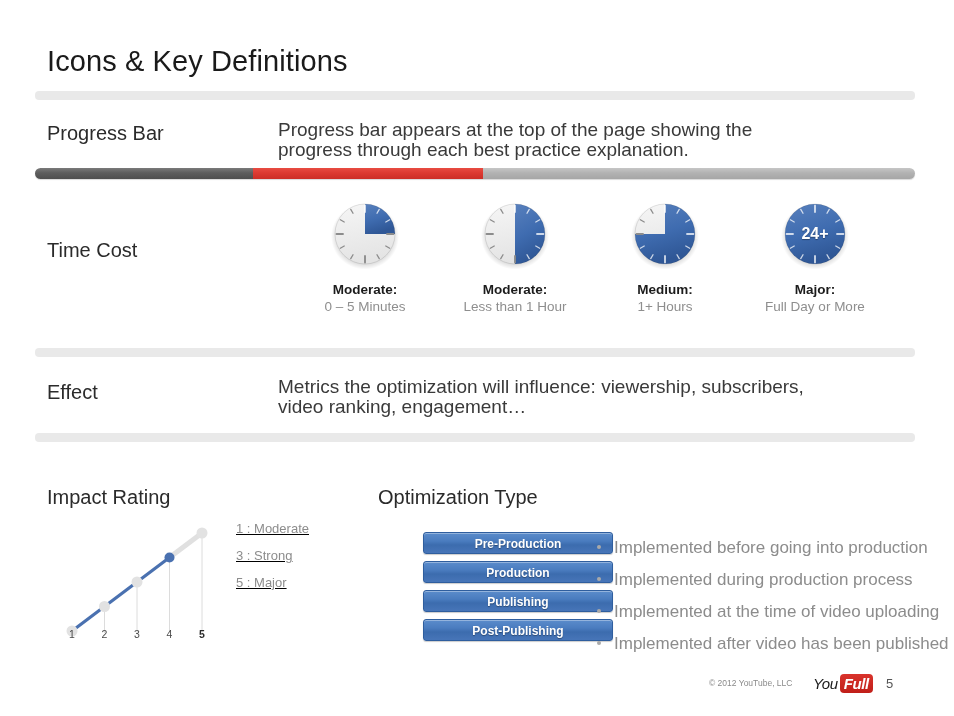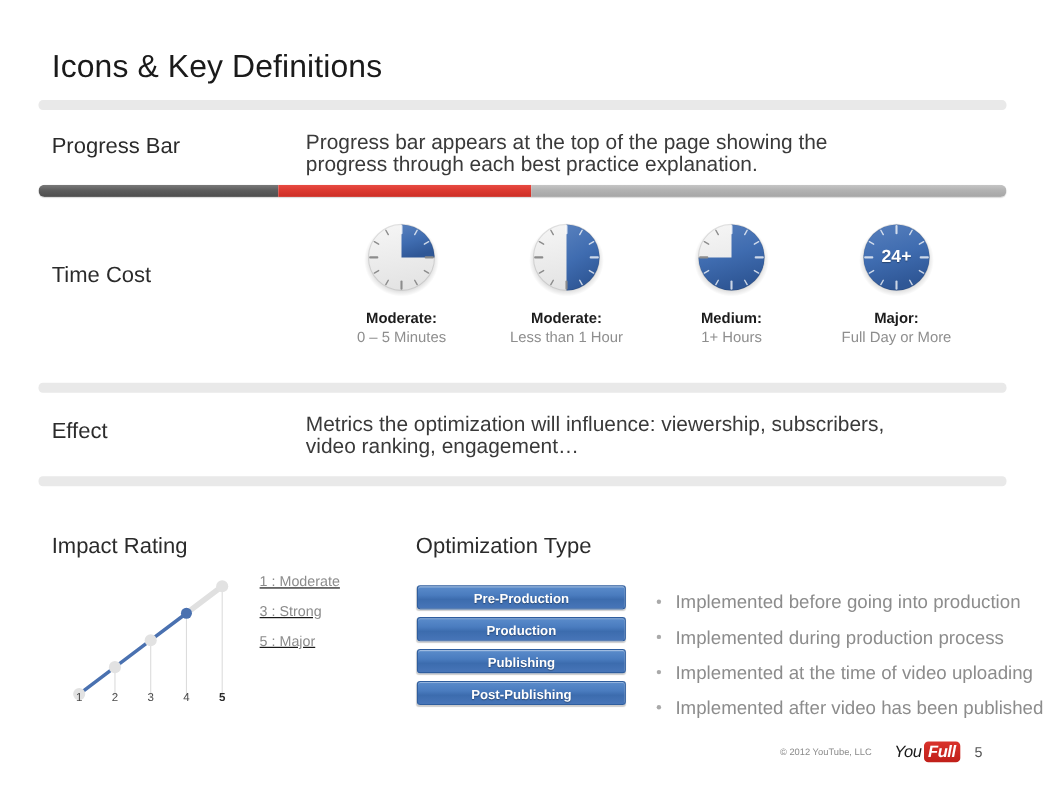--- a/index.html
+++ b/index.html
@@ -214,20 +214,21 @@
     border: 1px solid #2f5e9e;
     background: linear-gradient(to bottom, #5b8ccb 0%, #4a7cbf 40%, #3c6cae 60%, #4775b8 100%);
     box-shadow: inset 0 1px 0 rgba(255,255,255,0.35), 0 1px 1px rgba(0,0,0,0.2);
     color: #ffffff;
     font-size: 12px;
     font-weight: bold;
     text-align: center;
     line-height: 22px;
     text-shadow: 0 1px 1px rgba(0,0,0,0.35);
     box-sizing: border-box;
+    margin-left: 44px;
   }
 
   
   .opt-list {
     position: absolute;
     left: 594px;
     top: 532px;
     width: 310px;
   }
   .opt-list-item {

